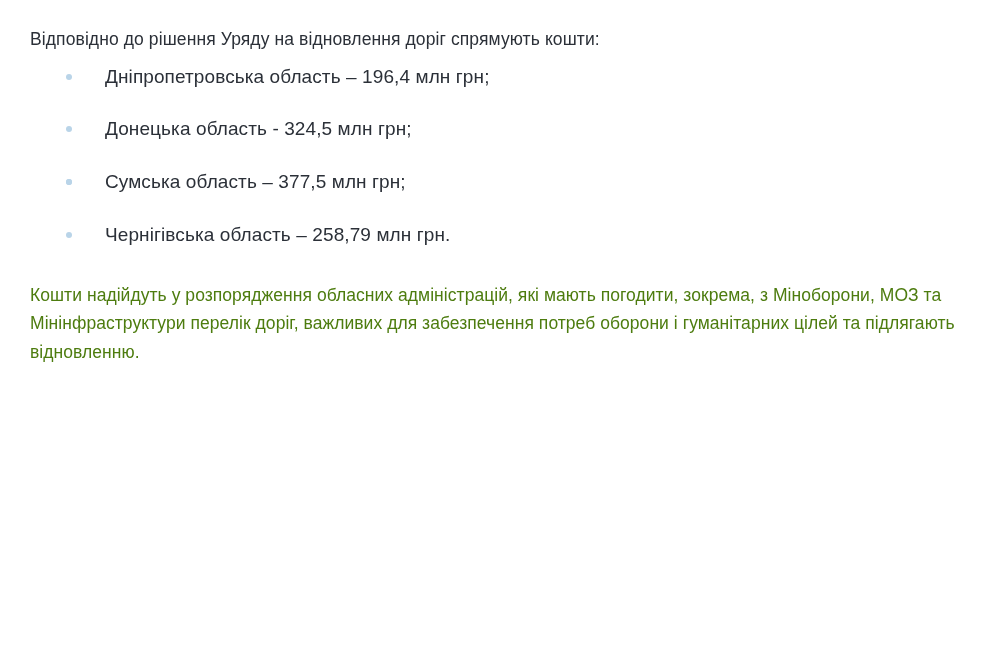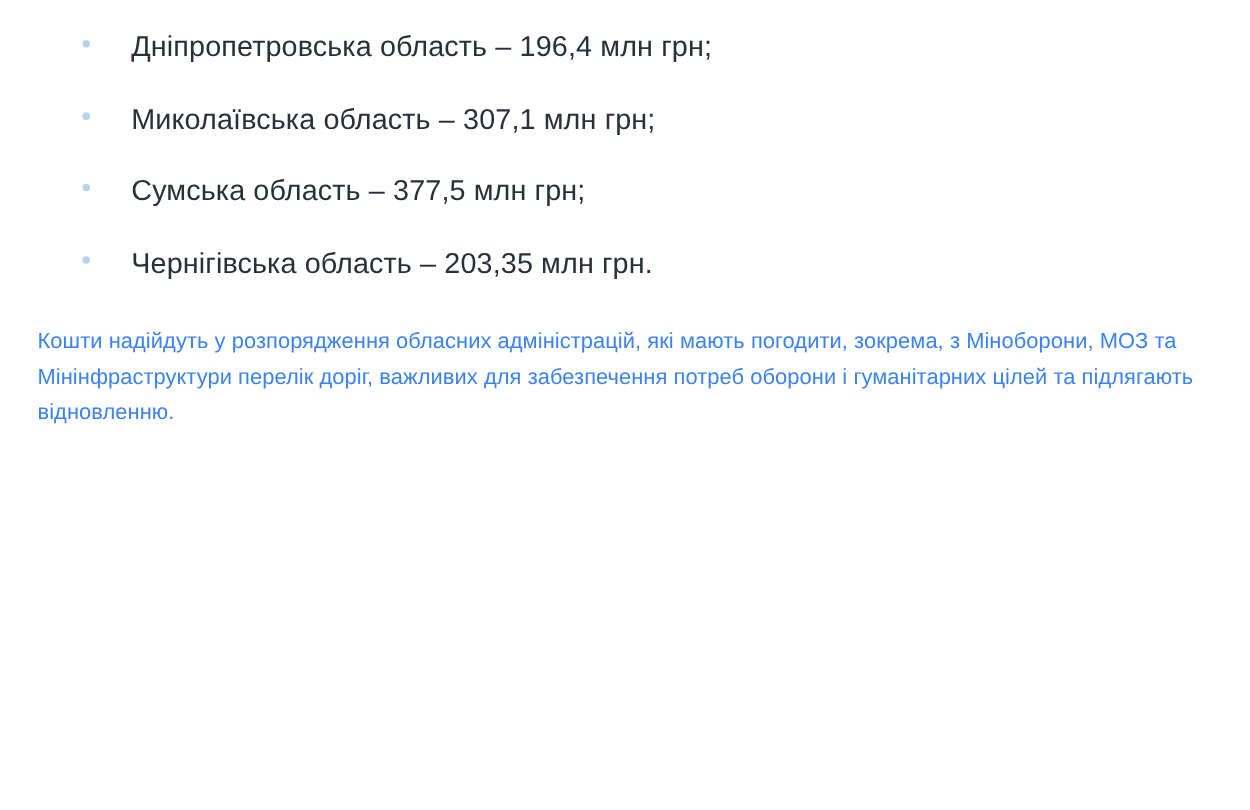--- a/index.html
+++ b/index.html
@@ -30,66 +30,67 @@
   }
   .list {
     list-style: none;
     margin: 0;
     padding: 0;
   }
   .list-item {
     position: relative;
     padding: 0 0 0 75px;
     margin: 0 0 30px 0;
-    font-size: 23px;
+    font-size: 19px;
     line-height: 1.2;
     color: #2b3038;
     letter-spacing: 0.1px;
   }
   .list-item .bullet {
     position: absolute;
     left: 36px;
     top: 8px;
     width: 6px;
     height: 6px;
     border-radius: 50%;
     background: #b9d4e8;
     display: block;
   }
   .outro {
     font-size: 17.5px;
     line-height: 1.62;
-    color: #3b82f6;
+    color: #4d7c0f;
     margin: 34px 0 0 0;
     letter-spacing: 0.05px;
   }
 </style>
 </head>
 <body>
 
 <div class="page">
 
+  <p class="intro">Відповідно до рішення Уряду на відновлення доріг спрямують кошти:</p>
 
   <ul class="list">
     <li class="list-item">
       <span class="bullet"></span>
       <span>Дніпропетровська область – 196,4 млн грн;</span>
     </li>
     <li class="list-item">
       <span class="bullet"></span>
+      <span>Донецька область - 324,5 млн грн;</span>
     </li>
     <li class="list-item">
       <span class="bullet"></span>
-      <span>Миколаївська область – 307,1 млн грн;</span>
     </li>
     <li class="list-item">
       <span class="bullet"></span>
       <span>Сумська область – 377,5 млн грн;</span>
     </li>
     <li class="list-item">
       <span class="bullet"></span>
-      <span>Чернігівська область – 203,35 млн грн.</span>
+      <span>Чернігівська область – 258,79 млн грн.</span>
     </li>
   </ul>
 
   <p class="outro">Кошти надійдуть у розпорядження обласних адміністрацій, які мають погодити, зокрема, з Міноборони, МОЗ та Мінінфраструктури перелік доріг, важливих для забезпечення потреб оборони і гуманітарних цілей та підлягають відновленню.</p>
 
 </div>
 
 </body></html>

